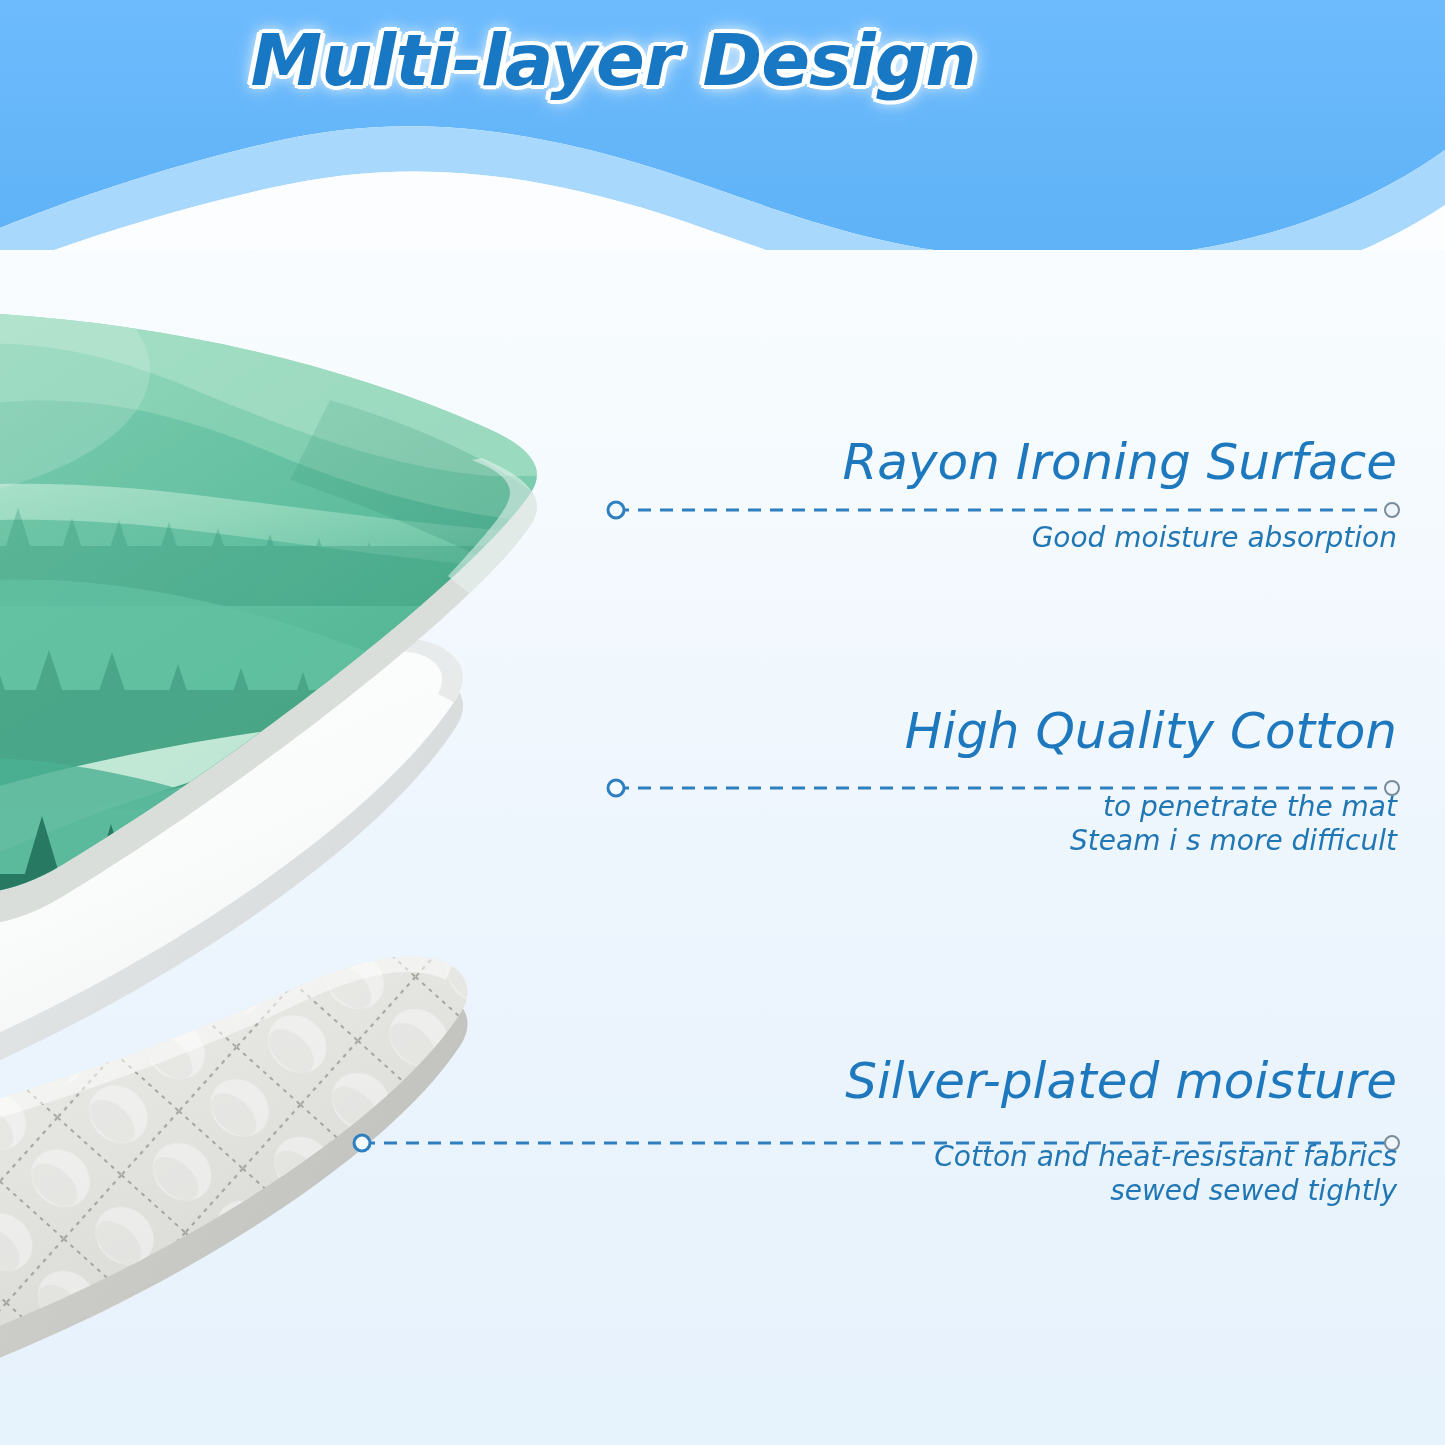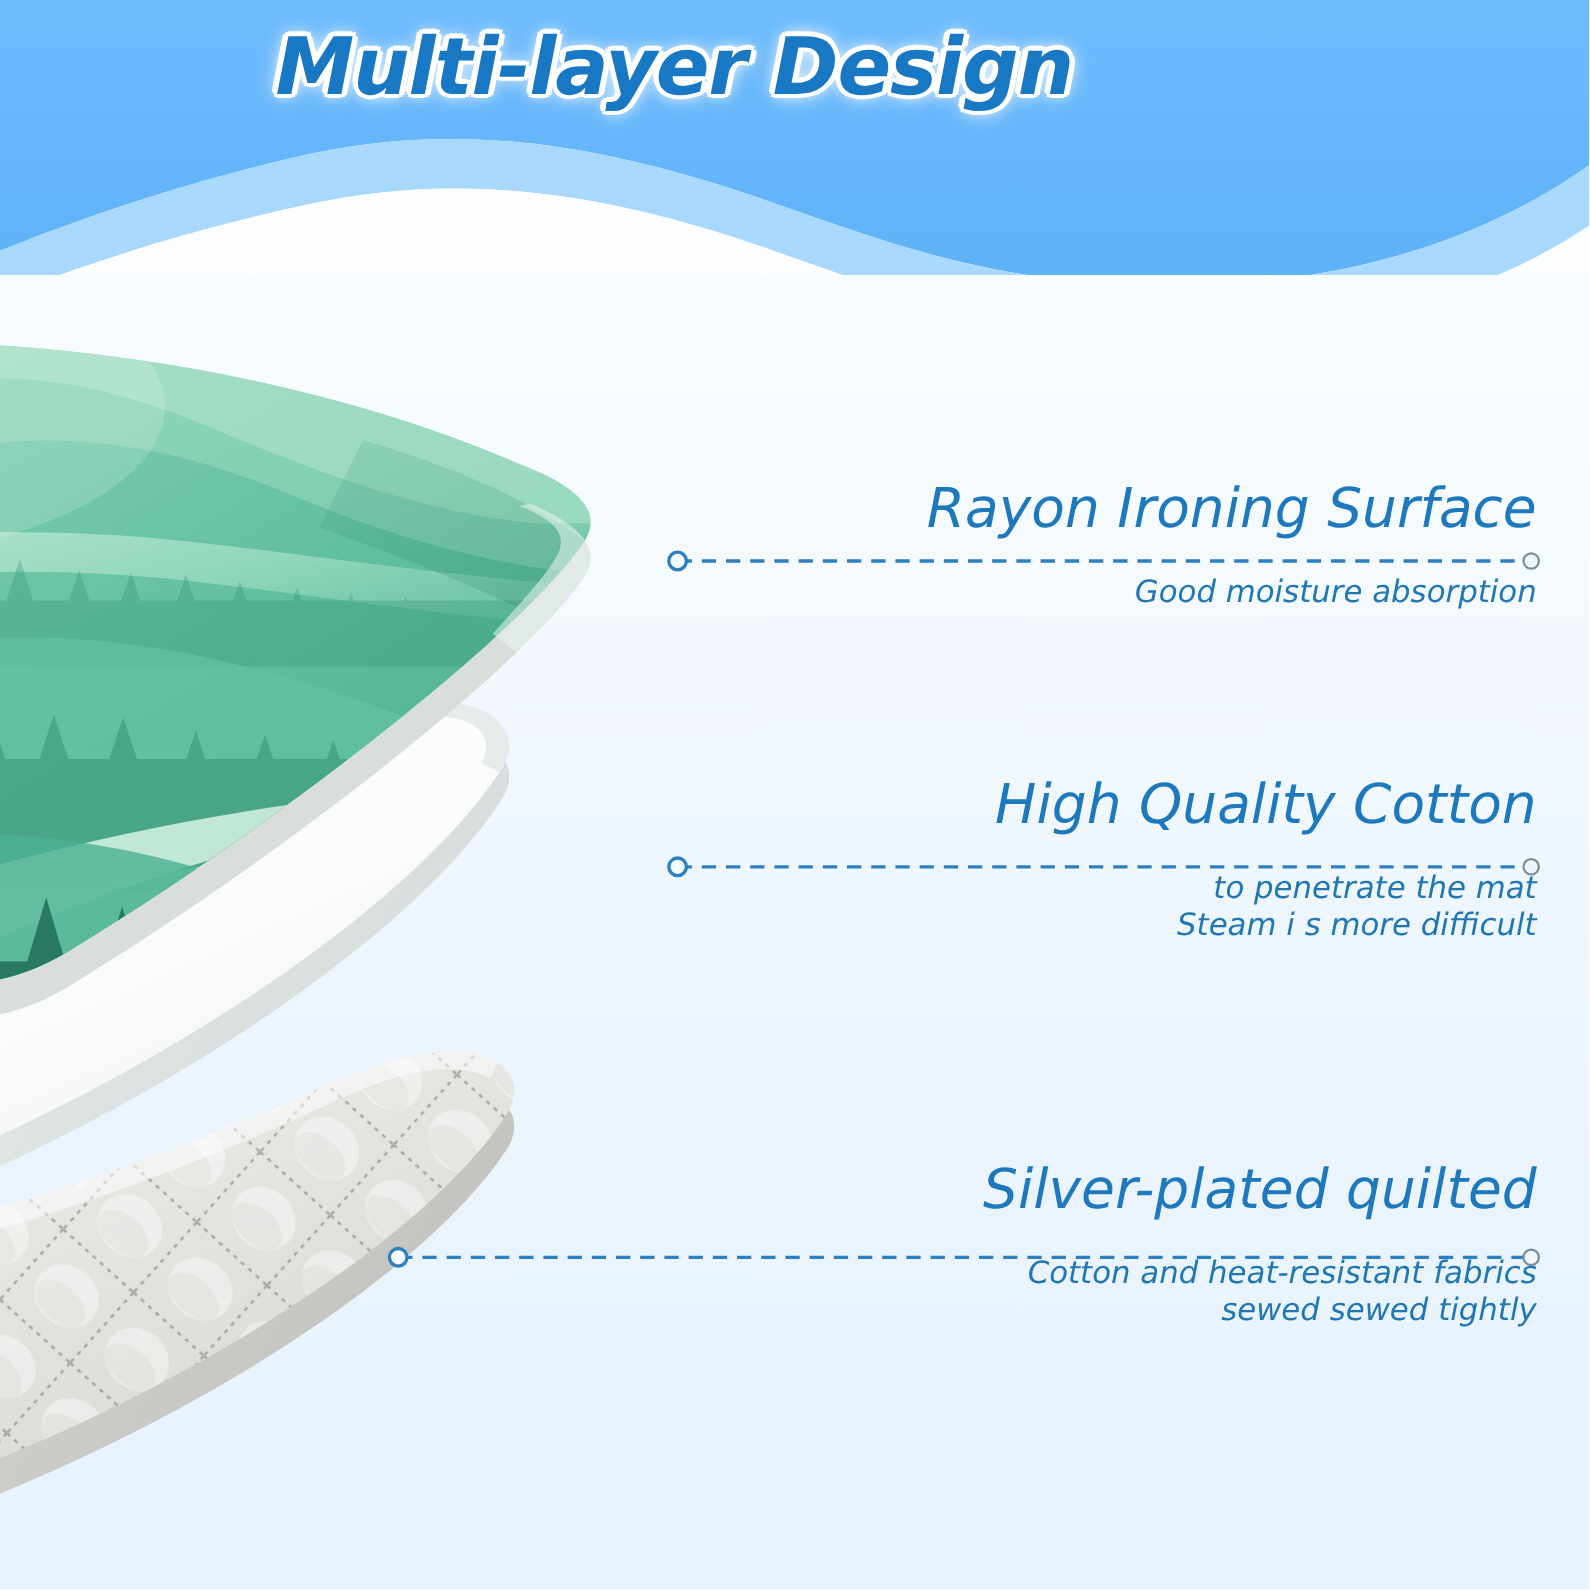--- a/index.html
+++ b/index.html
@@ -378,21 +378,21 @@
   <div class="callout" id="callout-2">
     <div class="callout-title">High Quality Cotton</div>
     <div class="callout-rule"></div>
     <div class="callout-sub">
       <span class="line">to penetrate the mat</span>
       <span class="line">Steam i s more difficult</span>
     </div>
   </div>
 
   <div class="callout" id="callout-3">
-    <div class="callout-title">Silver-plated quilted</div>
+    <div class="callout-title">Silver-plated moisture</div>
     <div class="callout-rule"></div>
     <div class="callout-sub">
       <span class="line">Cotton and heat-resistant fabrics</span>
       <span class="line">sewed sewed tightly</span>
     </div>
   </div>
 
 </div>
 
 </body></html>

